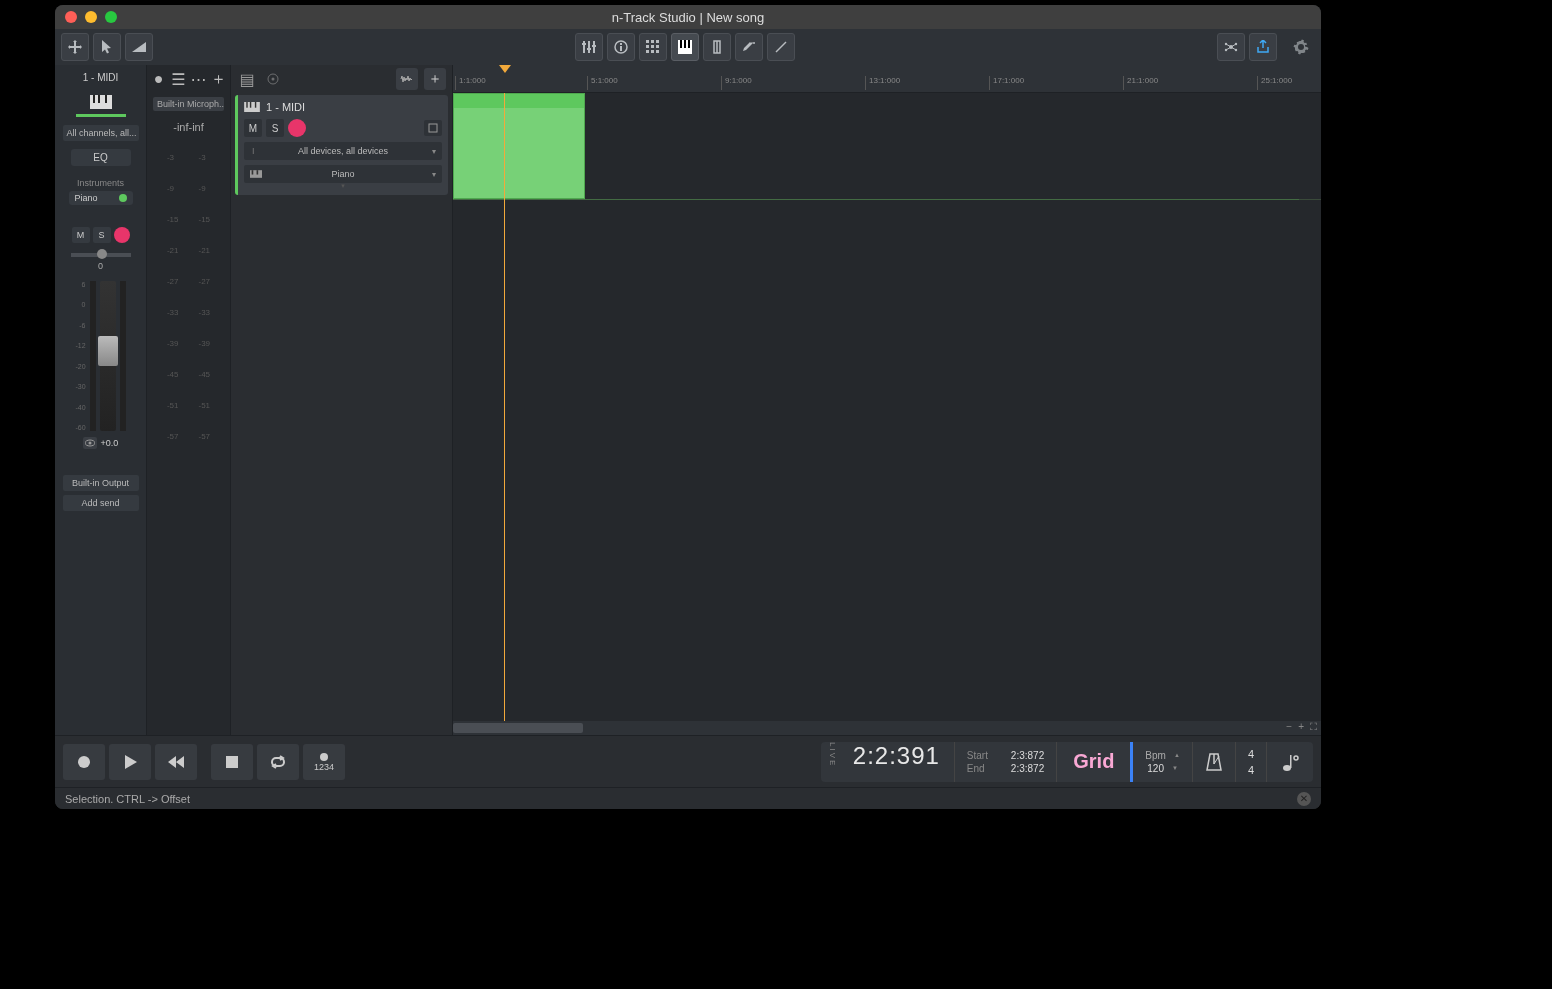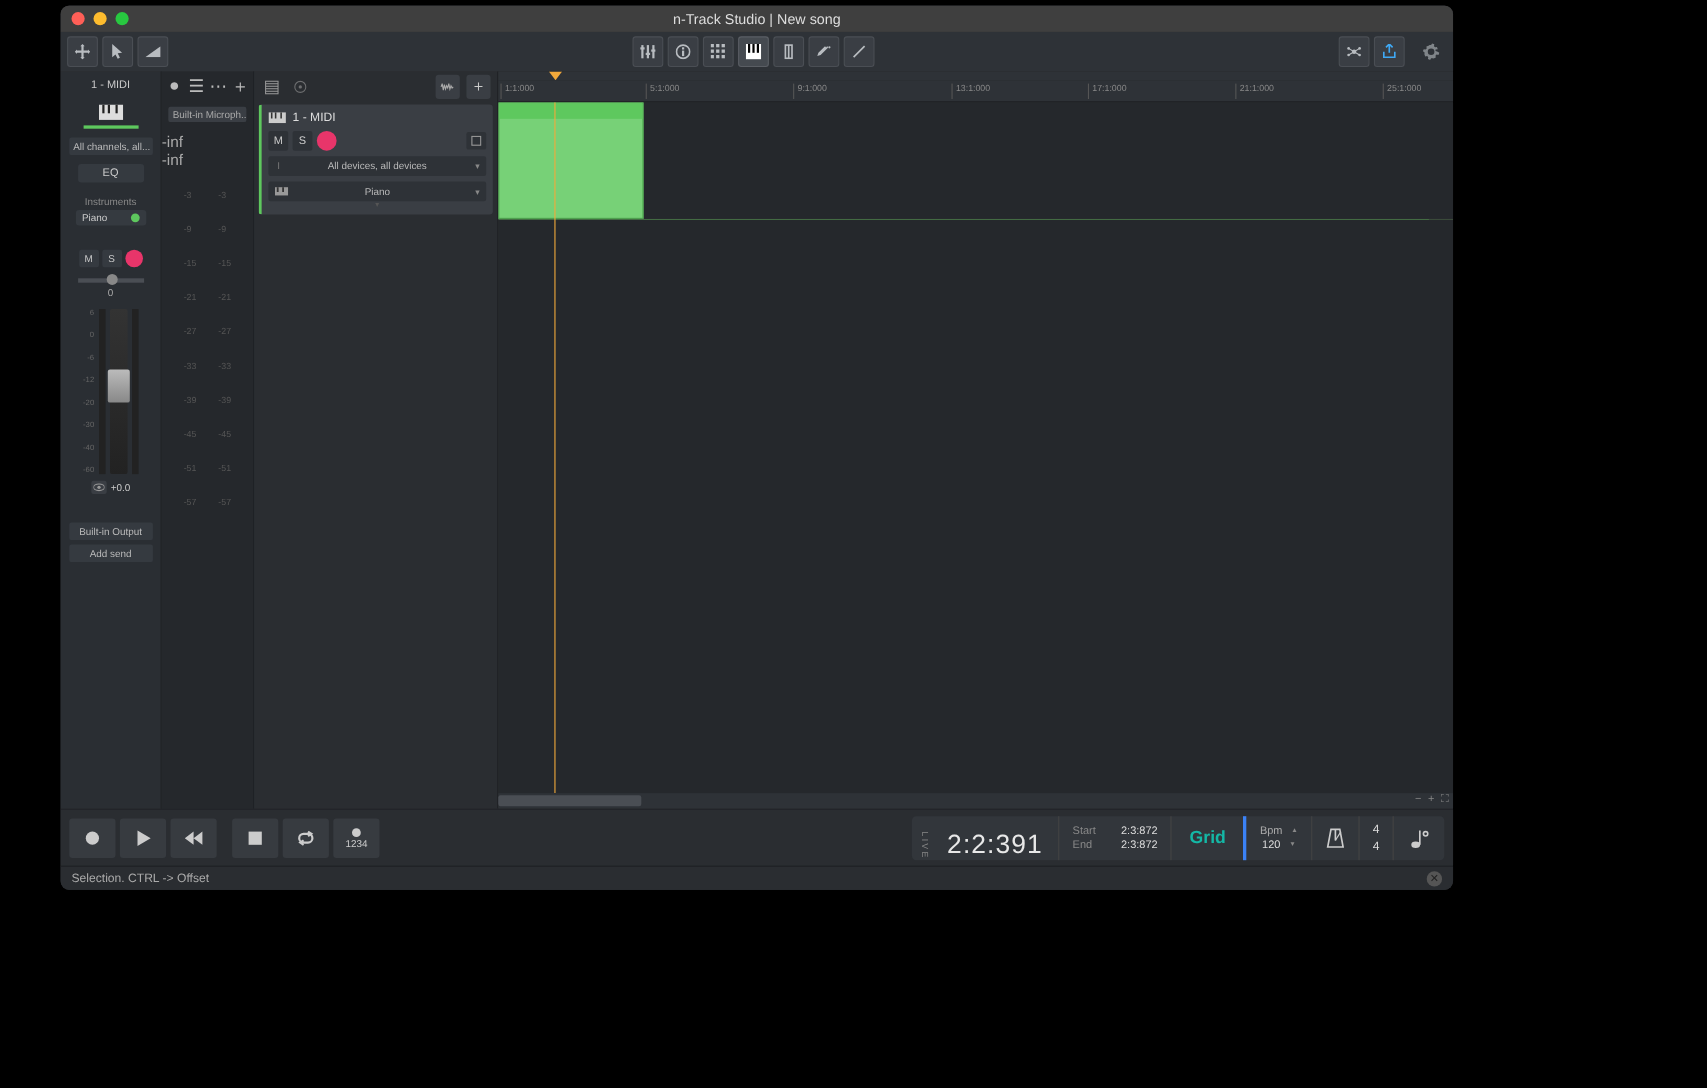--- a/index.html
+++ b/index.html
@@ -36,21 +36,21 @@
   .fader-scale { width: 10px; display:flex; flex-direction:column; justify-content:space-between; font-size:7px; color:#666; text-align:right; }
   .fader-track { width: 16px; background: linear-gradient(#333,#222); border-radius: 2px; position: relative; }
   .fader-thumb { position: absolute; left: -2px; top: 55px; width: 20px; height: 30px; background: linear-gradient(#bbb,#888); border-radius: 2px; }
   .meter { width: 6px; background: #222; }
   .insp-val2 { font-size: 9px; color: #ccc; margin-top: 6px; display:flex; align-items:center; gap:4px; }
   .eye { width:14px;height:12px;background:#3a3e44;border-radius:2px;display:flex;align-items:center;justify-content:center; }
   .mixer { width: 84px; background: #25282c; border-right: 1px solid #1e2125; display:flex; flex-direction:column; }
   .mixer-hdr { height: 28px; display:flex; align-items:center; justify-content:center; gap:6px; color:#bbb; }
   .mix-ico { width:14px;height:14px;display:flex;align-items:center;justify-content:center;cursor:pointer; }
   .mixer-chip { margin: 4px 6px; background:#3a3e44; border-radius:2px; padding:2px 4px; font-size:9px; color:#aaa; overflow:hidden; white-space:nowrap; }
-  .mixer-inf { display:flex; justify-content:flex-end; font-size:14px; color:#aaa; margin-top:6px;flex-direction:column; }
+  .mixer-inf { display:flex; justify-content:center; font-size:11px; color:#aaa; margin-top:6px; }
   .mixer-db { flex:1; display:flex; justify-content:center; gap:20px; padding-top:20px; }
   .db-col { display:flex; flex-direction:column; gap:22px; font-size:8px; color:#555; }
   .tracklist { width: 222px; background: #2a2d31; border-right: 1px solid #1e2125; }
   .tl-hdr { height: 28px; display:flex; align-items:center; padding: 0 6px; gap:6px; }
   .tl-hbtn { width:20px;height:20px;display:flex;align-items:center;justify-content:center;color:#999;cursor:pointer; }
   .tl-hbtn.r { width:22px;height:22px;background:#3a3e44;border-radius:3px; }
   .tl-track { margin: 2px 4px; background: #3a3e44; border-radius: 3px; padding: 6px; border-left: 3px solid #5ec85e; }
   .tl-title { display:flex; align-items:center; gap:6px; color:#ddd; font-size:11px; }
   .tl-row2 { display:flex; align-items:center; gap:4px; margin-top:6px; }
   .tl-ms { width:18px;height:18px;background:#2e3237;border-radius:2px;font-size:10px;color:#ccc;display:flex;align-items:center;justify-content:center;cursor:pointer; }
@@ -71,28 +71,28 @@
   .track-line { position:absolute; left:0; right:0; top:106px; height:1px; background:#3a4a3a; }
   .track-line2 { position:absolute; left:0; right:0; top:106px; border-top:1px solid #5ec85e44; }
   .playhead { position:absolute; left:51px; top:0; bottom:0; width:1px; background:#f2a93b; }
   .hscroll { height:14px; background:#2e3237; position:relative; }
   .hscroll-thumb { position:absolute; left:0; top:2px; height:10px; width:130px; background:#4a4e54; border-radius:2px; cursor:pointer; }
   .zoom-ctrl { position:absolute; right:2px; top:0; display:flex; gap:2px; color:#888; font-size:10px; }
   .zoom-ctrl span { cursor:pointer; padding:0 2px; }
   .transport { height:52px; background:#2a2d31; border-top:1px solid #1e2125; display:flex; align-items:center; padding:0 8px; gap:4px; }
   .tr-btn { width:42px; height:36px; background:#373b40; border-radius:3px; display:flex; align-items:center; justify-content:center; color:#ccc; cursor:pointer; }
   .tr-btn svg { display:block; }
-  .lcd { display:flex; align-items:flex-end; background:#32363b; border-radius:4px; height:40px; margin-left:auto; }
+  .lcd { display:flex; align-items:flex-start; background:#32363b; border-radius:4px; height:40px; margin-left:auto; }
   .lcd-live { width:18px; writing-mode:vertical-rl; font-size:8px; color:#888; text-align:center; letter-spacing:2px; padding:0 2px; }
   .lcd-time { font-size:24px; color:#e8e8e8; padding:0 14px; font-weight:300; letter-spacing:1px; }
   .lcd-col { display:flex; flex-direction:column; justify-content:center; padding:0 12px; gap:2px; border-left:1px solid #444; height:100%; font-size:10px; color:#aaa; }
   .lcd-row { display:flex; gap:14px; align-items:center; }
   .lcd-lbl { color:#888; width:30px; }
   .lcd-val { color:#ddd; }
-  .lcd-grid { font-size:16px; font-weight:600; color:#14b8a6; padding:0 16px; border-left:1px solid #444; height:100%; display:flex; align-items:center; }
+  .lcd-grid { font-size:20px; font-weight:600; color:#f9a8d4; padding:0 16px; border-left:1px solid #444; height:100%; display:flex; align-items:center; }
   .lcd-bpm { border-left:3px solid #3b82f6; height:100%; display:flex; flex-direction:column; justify-content:center; padding:0 12px; font-size:10px; color:#aaa; align-items:center; gap:2px; }
   .bpm-row { display:flex; align-items:center; gap:8px; }
   .bpm-arr { display:flex; flex-direction:column; font-size:6px; color:#888; gap:1px; cursor:pointer; }
   .lcd-metr { border-left:1px solid #444; height:100%; display:flex; align-items:center; padding:0 12px; color:#ccc; }
   .lcd-ts { border-left:1px solid #444; height:100%; display:flex; flex-direction:column; justify-content:center; padding:0 12px; font-size:11px; color:#ddd; align-items:center; gap:4px; }
   .lcd-note { border-left:1px solid #444; height:100%; display:flex; align-items:center; padding:0 14px; color:#ccc; }
   .statusbar { height:22px; background:#2a2d31; border-top:1px solid #1e2125; display:flex; align-items:center; padding:0 10px; font-size:11px; color:#aaa; }
   .status-close { margin-left:auto; width:14px; height:14px; border-radius:50%; background:#555; color:#222; font-size:10px; display:flex; align-items:center; justify-content:center; cursor:pointer; }
   .piano-svg { width:22px; height:14px; }
 </style>

